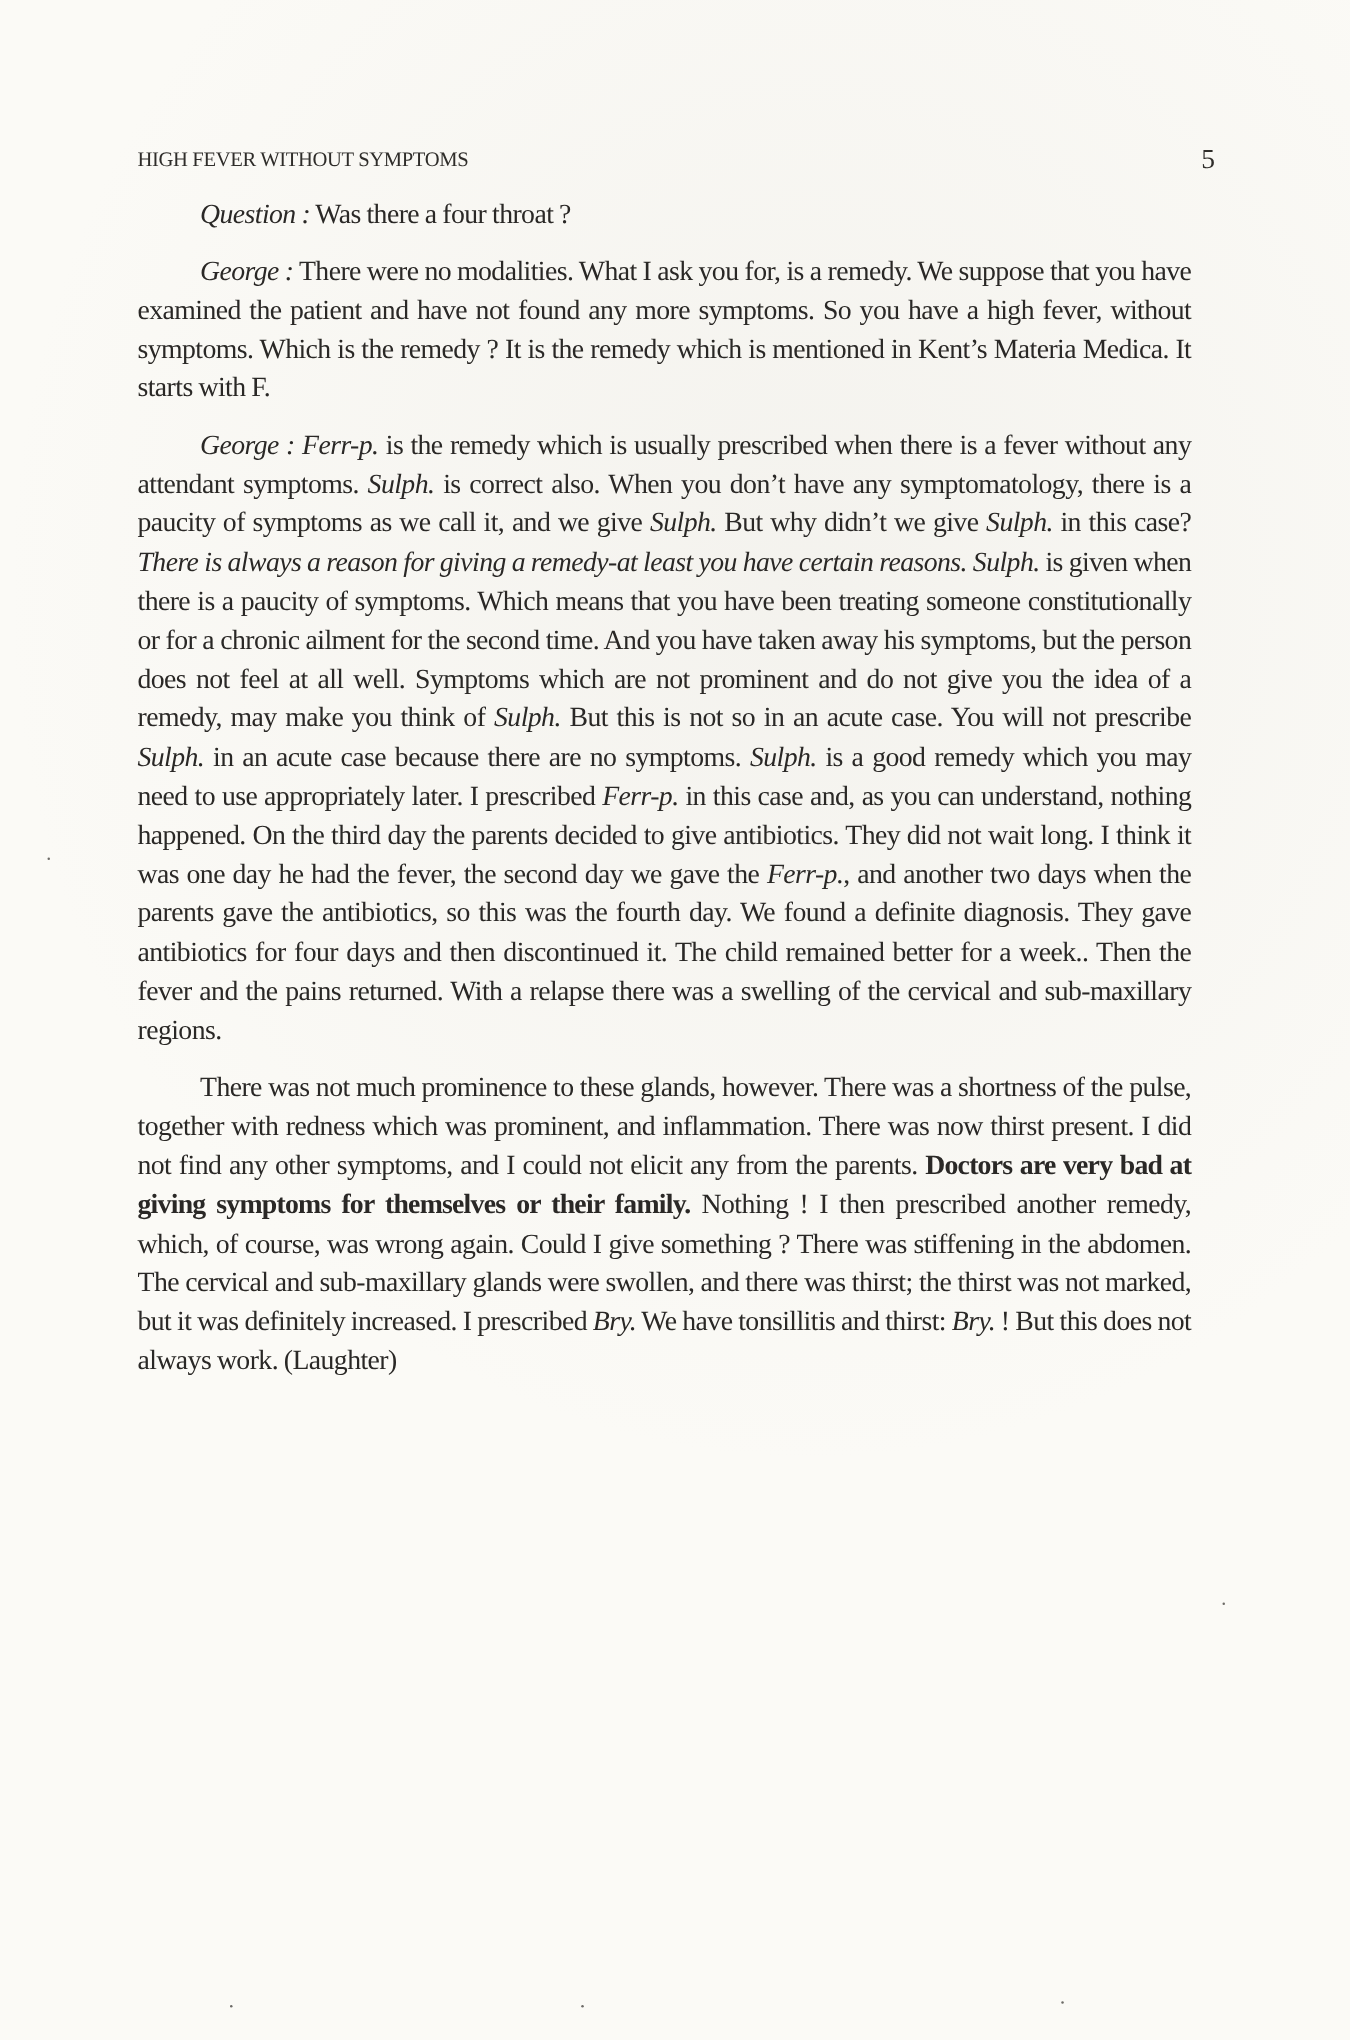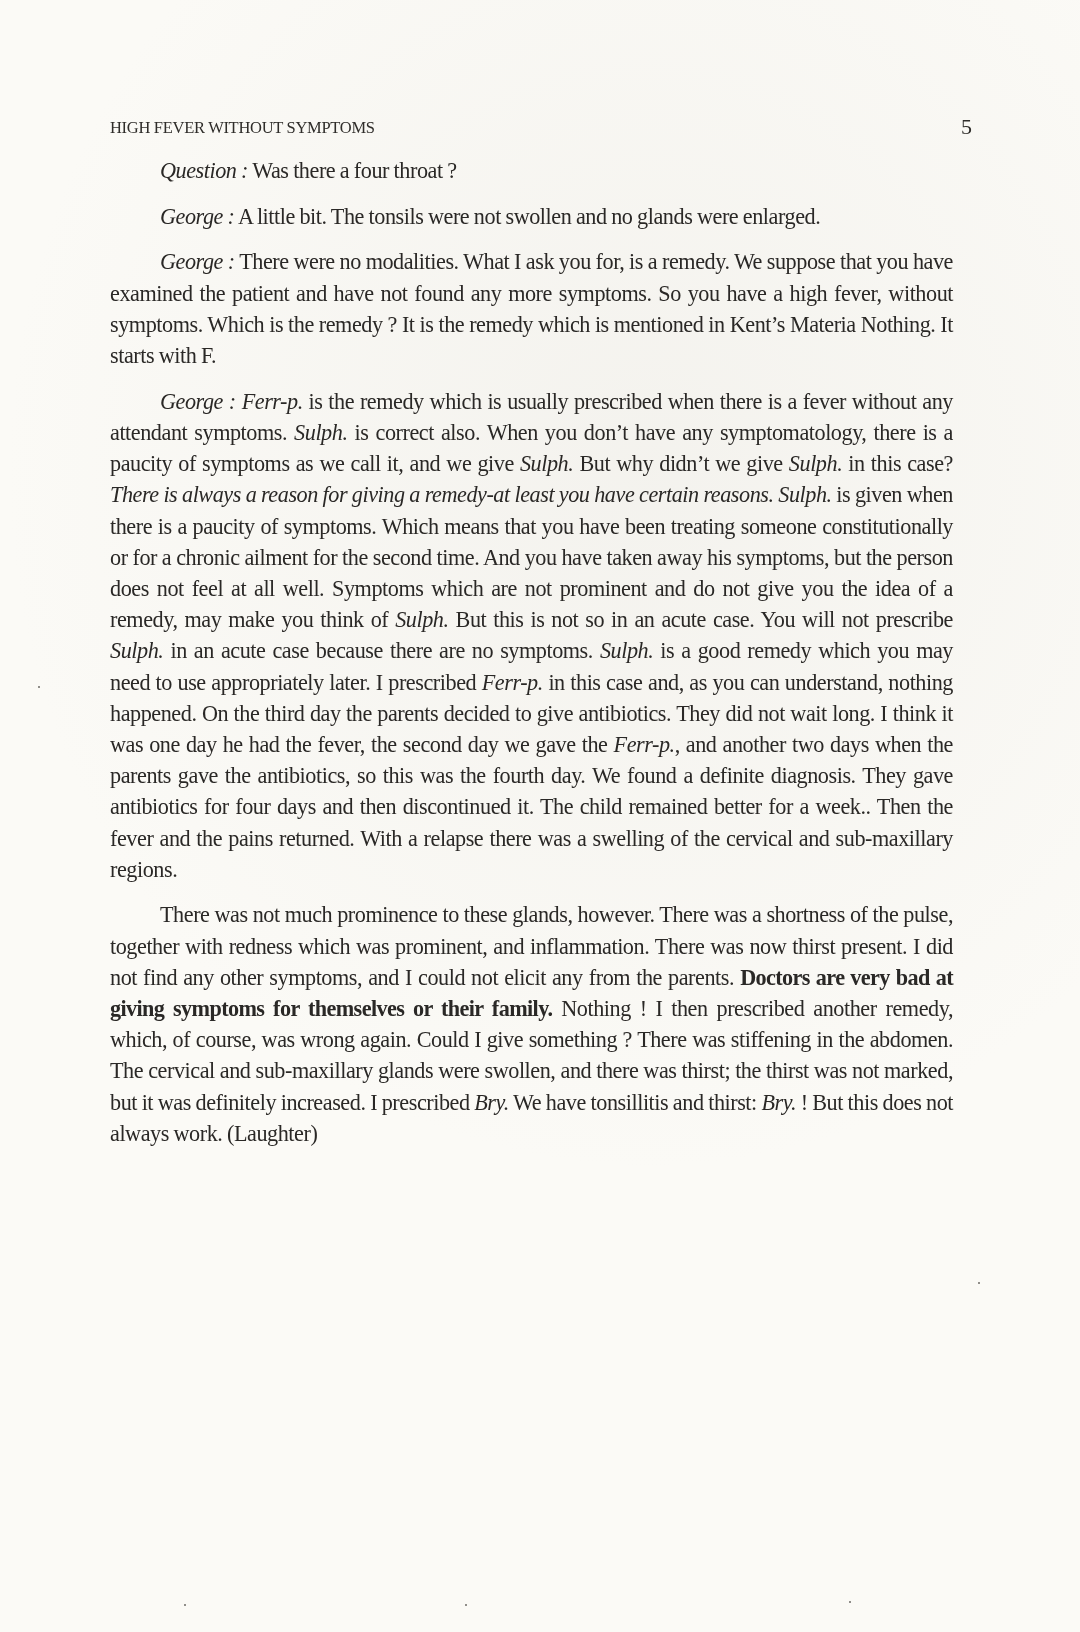--- a/index.html
+++ b/index.html
@@ -71,22 +71,21 @@
 <body>
 
 <div class="page">
   <div class="running-head">
     <span class="running-title">High Fever Without Symptoms</span>
     <span class="page-number">5</span>
   </div>
 
   <div class="body-text">
     <p class="para"><span class="speaker">Question :</span><span> Was there a four throat ?</span></p>
-    <p class="para"><span class="speaker">George :</span><span> A little bit. The tonsils were not swollen and no glands were enlarged.</span></p>
-    <p class="para"><span class="speaker">George :</span><span> There were no modalities. What I ask you for, is a remedy. We suppose that you have examined the patient and have not found any more symptoms. So you have a high fever, without symptoms. Which is the remedy ? It is the remedy which is mentioned in Kent’s Materia Nothing. It starts with F.</span></p>
+    <p class="para"><span class="speaker">George :</span><span> There were no modalities. What I ask you for, is a remedy. We suppose that you have examined the patient and have not found any more symptoms. So you have a high fever, without symptoms. Which is the remedy ? It is the remedy which is mentioned in Kent’s Materia Medica. It starts with F.</span></p>
     <p class="para"><span class="speaker">George :</span><span> </span><span class="it">Ferr-p.</span><span> is the remedy which is usually prescribed when there is a fever without any attendant symptoms. </span><span class="it">Sulph.</span><span> is correct also. When you don’t have any symptomatology, there is a paucity of symptoms as we call it, and we give </span><span class="it">Sulph.</span><span> But why didn’t we give </span><span class="it">Sulph.</span><span> in this case? </span><span class="it">There is always a reason for giving a remedy-at least you have certain reasons. Sulph.</span><span> is given when there is a paucity of symptoms. Which means that you have been treating someone constitutionally or for a chronic ailment for the second time. And you have taken away his symptoms, but the person does not feel at all well. Symptoms which are not prominent and do not give you the idea of a remedy, may make you think of </span><span class="it">Sulph.</span><span> But this is not so in an acute case. You will not prescribe </span><span class="it">Sulph.</span><span> in an acute case because there are no symptoms. </span><span class="it">Sulph.</span><span> is a good remedy which you may need to use appropriately later. I prescribed </span><span class="it">Ferr-p.</span><span> in this case and, as you can understand, nothing happened. On the third day the parents decided to give antibiotics. They did not wait long. I think it was one day he had the fever, the second day we gave the </span><span class="it">Ferr-p.</span><span>, and another two days when the parents gave the antibiotics, so this was the fourth day. We found a definite diagnosis. They gave antibiotics for four days and then discontinued it. The child remained better for a week.. Then the fever and the pains returned. With a relapse there was a swelling of the cervical and sub-maxillary regions.</span></p>
     <p class="para"><span>There was not much prominence to these glands, however. There was a shortness of the pulse, together with redness which was prominent, and inflammation. There was now thirst present. I did not find any other symptoms, and I could not elicit any from the parents. </span><span class="bd">Doctors are very bad at giving symptoms for themselves or their family.</span><span> Nothing ! I then prescribed another remedy, which, of course, was wrong again. Could I give something ? There was stiffening in the abdomen. The cervical and sub-maxillary glands were swollen, and there was thirst; the thirst was not marked, but it was definitely increased. I prescribed </span><span class="it">Bry.</span><span> We have tonsillitis and thirst: </span><span class="it">Bry.</span><span> ! But this does not always work. (Laughter)</span></p>
   </div>
 
   <span class="speck" style="left:38px; top:686px;"></span>
   <span class="speck" style="left:978px; top:1282px;"></span>
   <span class="speck" style="left:184px; top:1604px;"></span>
   <span class="speck" style="left:465px; top:1604px;"></span>
   <span class="speck" style="left:849px; top:1601px;"></span>
 </div>

